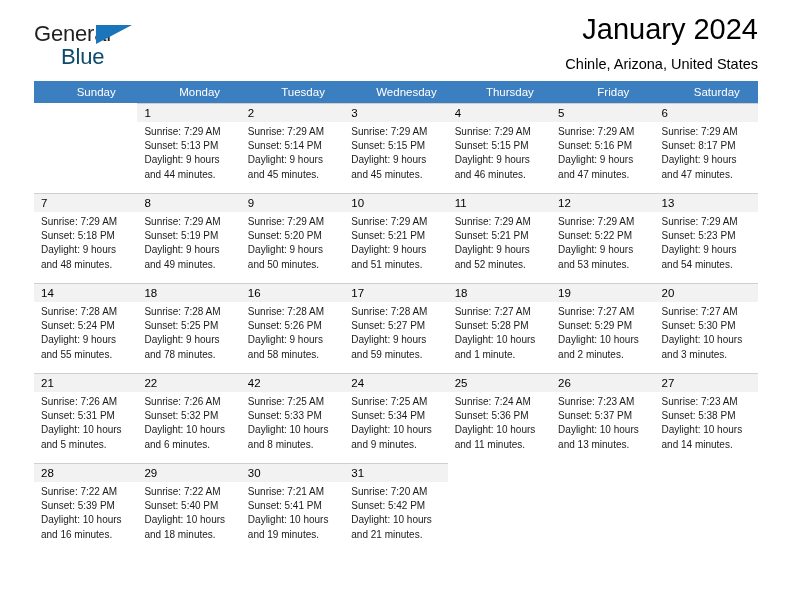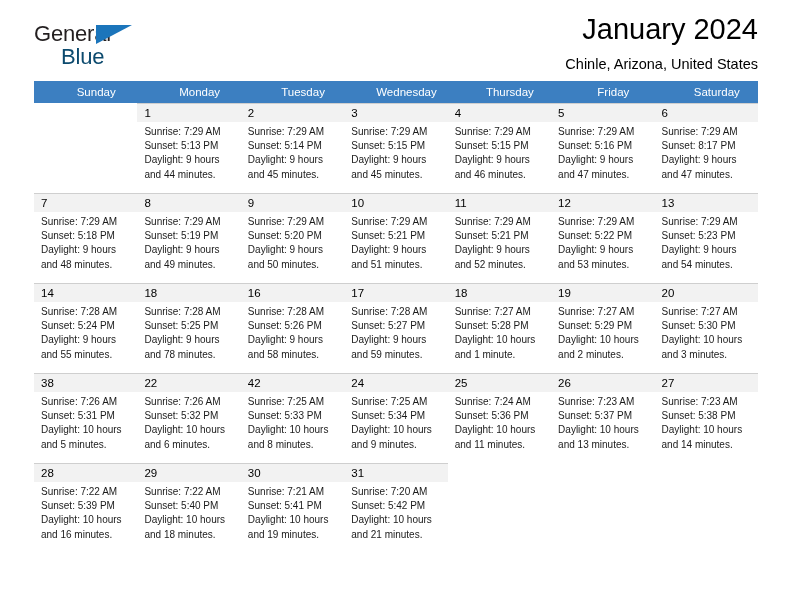--- a/index.html
+++ b/index.html
@@ -396,21 +396,21 @@
                 <div>Sunset: 5:30 PM</div>
                 <div>Daylight: 10 hours</div>
                 <div>and 3 minutes.</div>
               </div>
             </div>
           </td>
         </tr>
         <tr>
           <td>
             <div class="cell-inner">
-              <div class="daynum-band">38</div>
+              <div class="daynum-band">21</div>
               <div class="cell-lines">
                 <div>Sunrise: 7:26 AM</div>
                 <div>Sunset: 5:31 PM</div>
                 <div>Daylight: 10 hours</div>
                 <div>and 5 minutes.</div>
               </div>
             </div>
           </td>
           <td>
             <div class="cell-inner">

